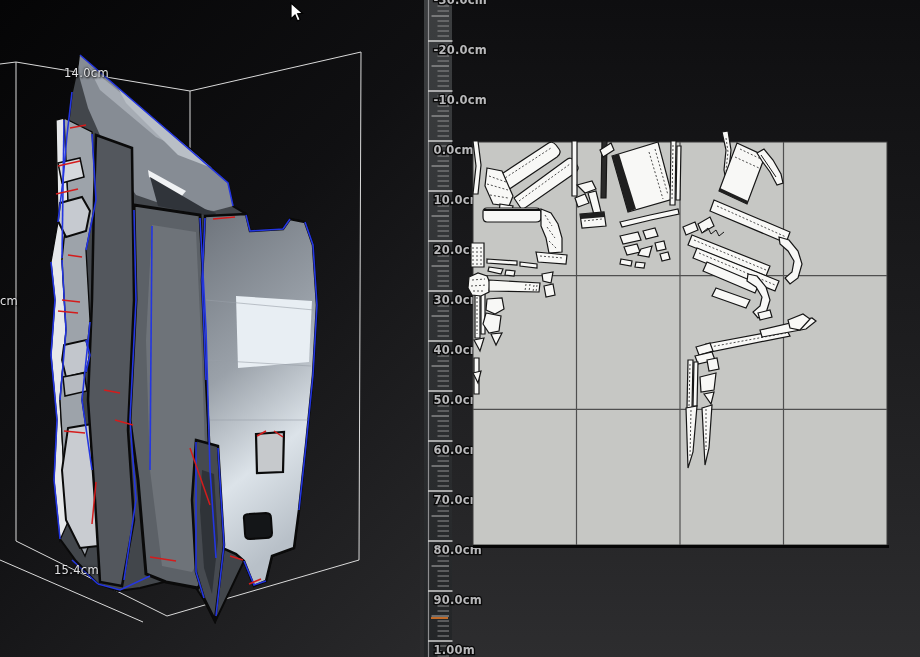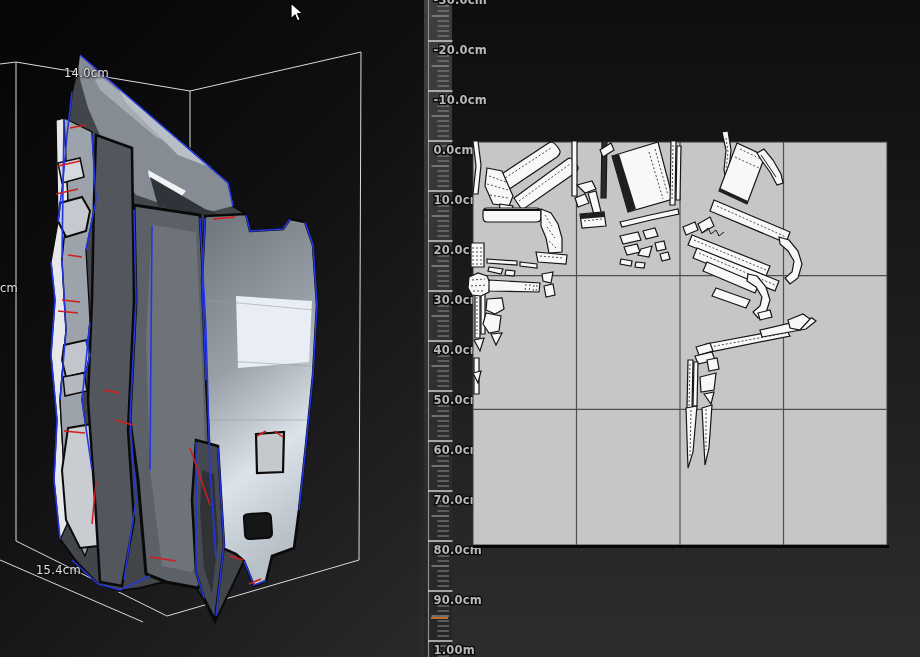--- a/index.html
+++ b/index.html
@@ -103,22 +103,22 @@
           <path d="M257 436 L266 431 M274 431 L283 437" fill="none" stroke="#d41c1c" stroke-width="1.5"></path>
           <path d="M70 128 L86 125" fill="none" stroke="#d41c1c" stroke-width="1.5"></path>
           <path d="M104 390 L120 393" fill="none" stroke="#d41c1c" stroke-width="1.5"></path>
           <path d="M230 556 L243 560" fill="none" stroke="#d41c1c" stroke-width="1.5"></path>
         </g>
       <g id="cursor-layer">
           <path d="M291 3 L291 19 L295 15 L297.5 21 L300.2 19.6 L297.6 13.8 L302.5 13.3 Z" fill="#ffffff" stroke="#000000" stroke-width="1.2"></path>
         </g>
     </svg>
     <div class="dim-label" style="left:64px;top:66px">14.0cm</div>
-    <div class="dim-label" style="left:0px;top:281px">cm</div>
-    <div class="dim-label" style="left:36px;top:563px">15.4cm</div>
+    <div class="dim-label" style="left:0px;top:294px">cm</div>
+    <div class="dim-label" style="left:54px;top:563px">15.4cm</div>
   </div>
 
   <div id="right-panel">
     <svg id="right-svg" width="500" height="657" viewBox="420 0 500 657">
       <defs>
         <linearGradient id="gradRuler" x1="0" y1="0" x2="0" y2="1">
           <stop offset="0" stop-color="#3c3e40"></stop>
           <stop offset="1" stop-color="#232527"></stop>
         </linearGradient>
       </defs>

